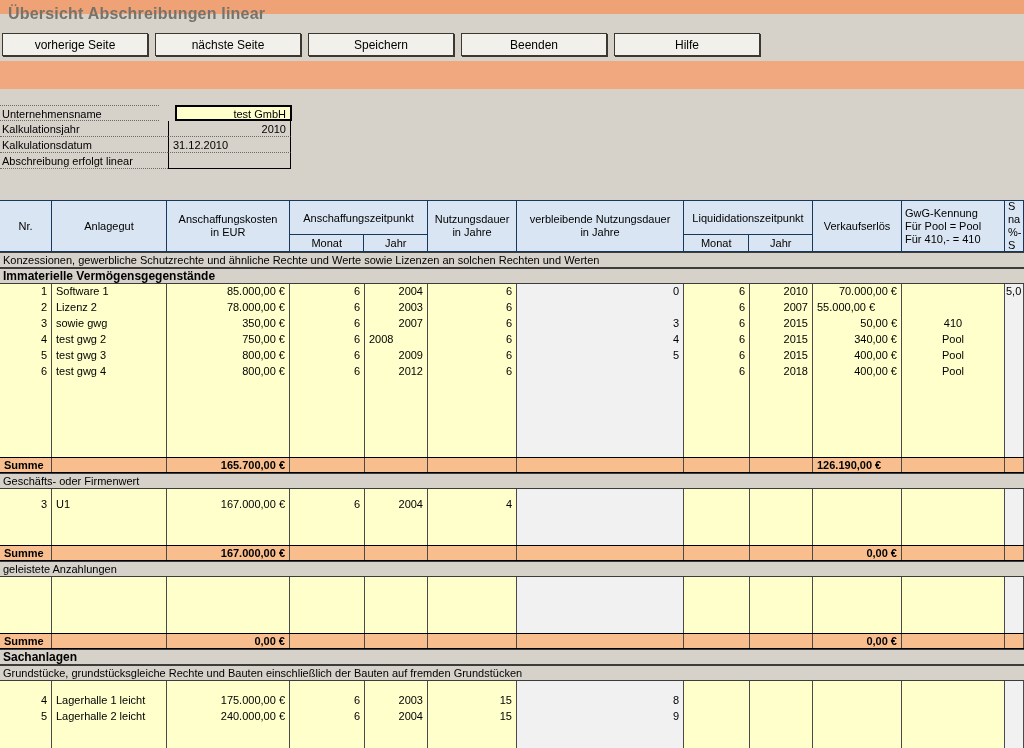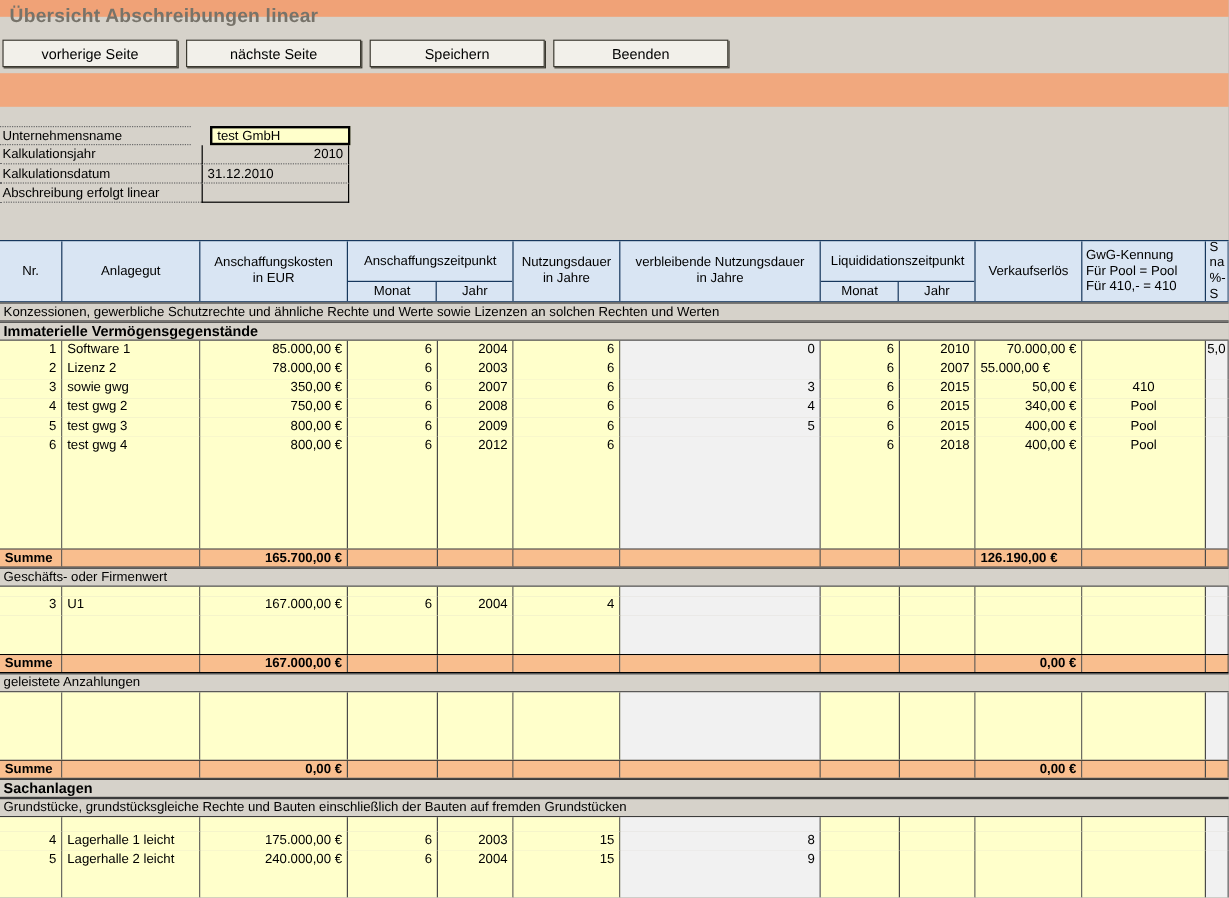--- a/index.html
+++ b/index.html
@@ -45,28 +45,29 @@
 
   <div class="titlebar">
     <span class="title-text">Übersicht Abschreibungen linear</span>
   </div>
 
   <div class="toolbar" id="toolbar">
       <div class="tbutton">vorherige Seite</div>
       <div class="tbutton">nächste Seite</div>
       <div class="tbutton">Speichern</div>
       <div class="tbutton">Beenden</div>
+      <div class="tbutton">Hilfe</div>
     </div>
 
   <div class="band"></div>
 
   <div class="form" id="form-rows">
       <div class="form-row">
         <div class="form-label">Unternehmensname</div>
-        <div class="form-value boxed" style="text-align: left; margin-left: 16px;">test GmbH</div>
+        <div class="form-value boxed" style="text-align: right; margin-left: 16px;">test GmbH</div>
       </div>
       <div class="form-row">
         <div class="form-label">Kalkulationsjahr</div>
         <div class="form-value" style="text-align: right;">2010</div>
       </div>
       <div class="form-row">
         <div class="form-label">Kalkulationsdatum</div>
         <div class="form-value" style="text-align: left;">31.12.2010</div>
       </div>
       <div class="form-row">
@@ -166,21 +167,21 @@
           <div class="cell bg-y" style="width: 63px; text-align: right;">2015</div>
           <div class="cell bg-y" style="width: 89px; text-align: right;">50,00 €</div>
           <div class="cell bg-y" style="width: 103px; text-align: center;">410</div>
           <div class="cell bg-w" style="width: 19px; text-align: left; padding: 1px 1px 0px;"></div>
         </div>
         <div class="trow" style="height: 16px;">
           <div class="cell bg-y" style="width: 52px; text-align: right;">4</div>
           <div class="cell bg-y" style="width: 115px; text-align: left;">test gwg 2</div>
           <div class="cell bg-y" style="width: 123px; text-align: right;">750,00 €</div>
           <div class="cell bg-y" style="width: 75px; text-align: right;">6</div>
-          <div class="cell bg-y" style="width: 63px; text-align: right;">2008</div>
+          <div class="cell bg-y" style="width: 63px; text-align: left;">2008</div>
           <div class="cell bg-y" style="width: 89px; text-align: right;">6</div>
           <div class="cell bg-w" style="width: 167px; text-align: right;">4</div>
           <div class="cell bg-y" style="width: 66px; text-align: right;">6</div>
           <div class="cell bg-y" style="width: 63px; text-align: right;">2015</div>
           <div class="cell bg-y" style="width: 89px; text-align: right;">340,00 €</div>
           <div class="cell bg-y" style="width: 103px; text-align: center;">Pool</div>
           <div class="cell bg-w" style="width: 19px; text-align: left; padding: 1px 1px 0px;"></div>
         </div>
         <div class="trow" style="height: 16px;">
           <div class="cell bg-y" style="width: 52px; text-align: right;">5</div>

